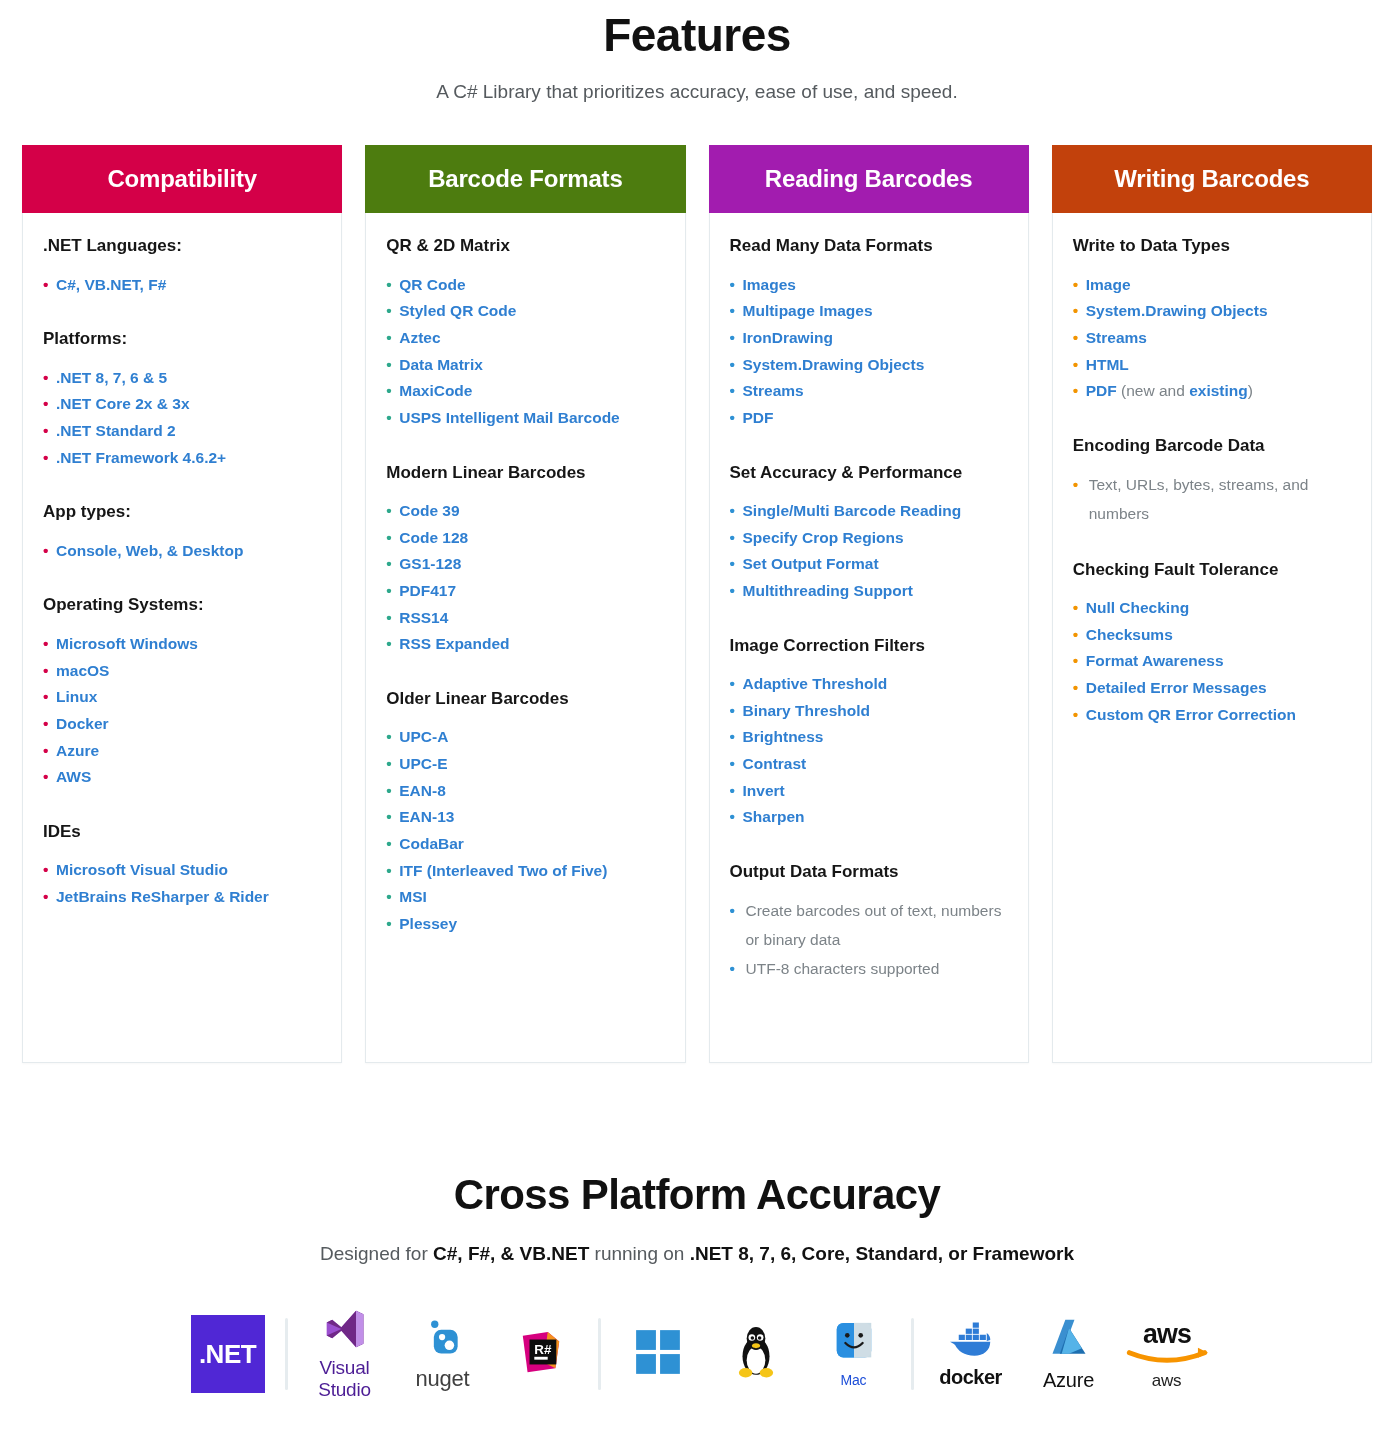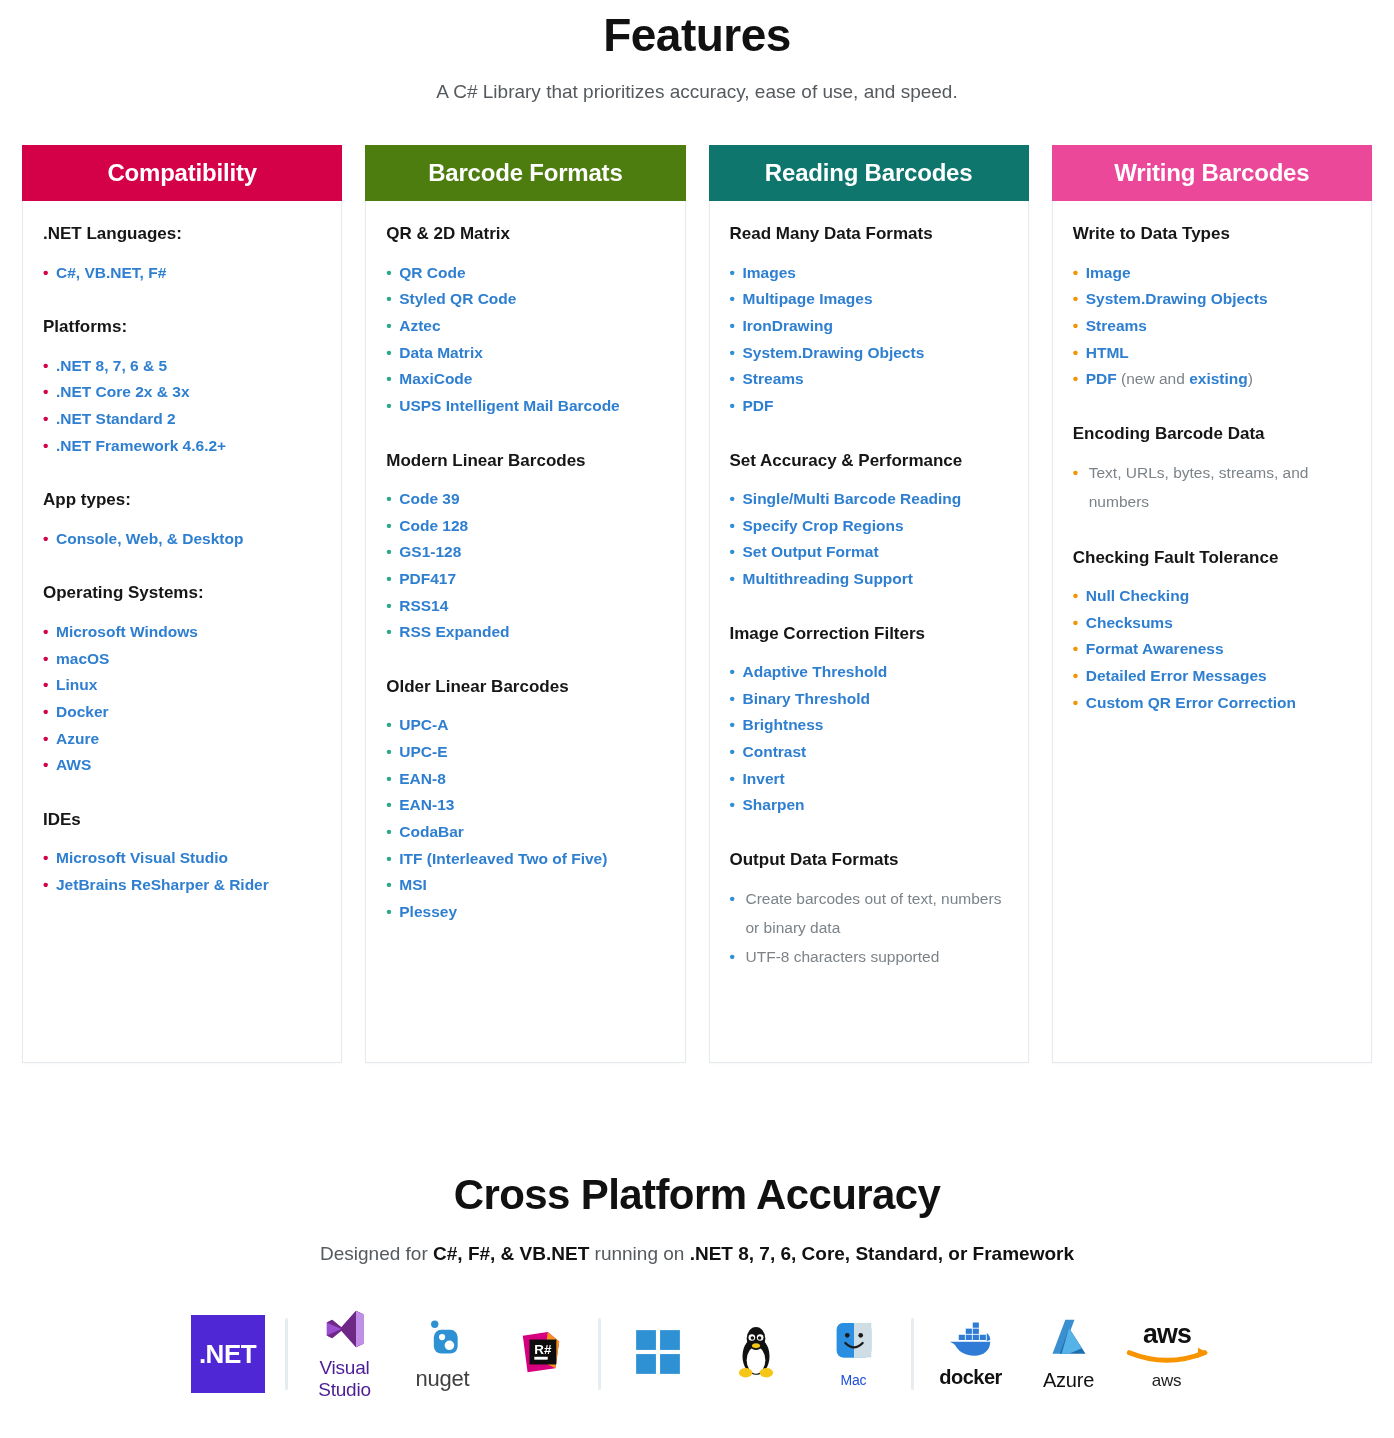--- a/index.html
+++ b/index.html
@@ -40,21 +40,21 @@
   .card {
     flex: 1 1 0;
     background: #fff;
     border: 1px solid #e4eaed;
     border-top: none;
     min-height: 918px;
     position: relative;
     box-shadow: 0 1px 2px rgba(0,0,0,0.03);
   }
   .card-header {
-    height: 56px;
+    height: 68px;
     display: flex;
     align-items: center;
     justify-content: center;
     color: #fff;
     font-size: 24px;
     font-weight: 700;
     letter-spacing: -0.2px;
     margin: 0 -1px;
   }
   .card-body { padding: 22px 20px 26px 20px; }
@@ -94,22 +94,22 @@
   ul.items li .lnk { color: #2f7fd1; font-weight: 600; }
 
   
   .c-crimson ul.items li::before { color: #d40048; }
   .c-teal    ul.items li::before { color: #2ea88c; }
   .c-blue    ul.items li::before { color: #2e91d4; }
   .c-orange  ul.items li::before { color: #f29400; }
 
   .c-crimson .card-header { background: #d40048; }
   .c-teal    .card-header { background: #4d7c0f; }
-  .c-blue    .card-header { background: #0f766e; }
-  .c-orange  .card-header { background: #ec4899; }
+  .c-blue    .card-header { background: #a21caf; }
+  .c-orange  .card-header { background: #c2410c; }
 
   
   .cp {
     margin-top: 108px;
     text-align: center;
   }
   .cp-title {
     font-size: 42px;
     font-weight: 800;
     color: #111;

